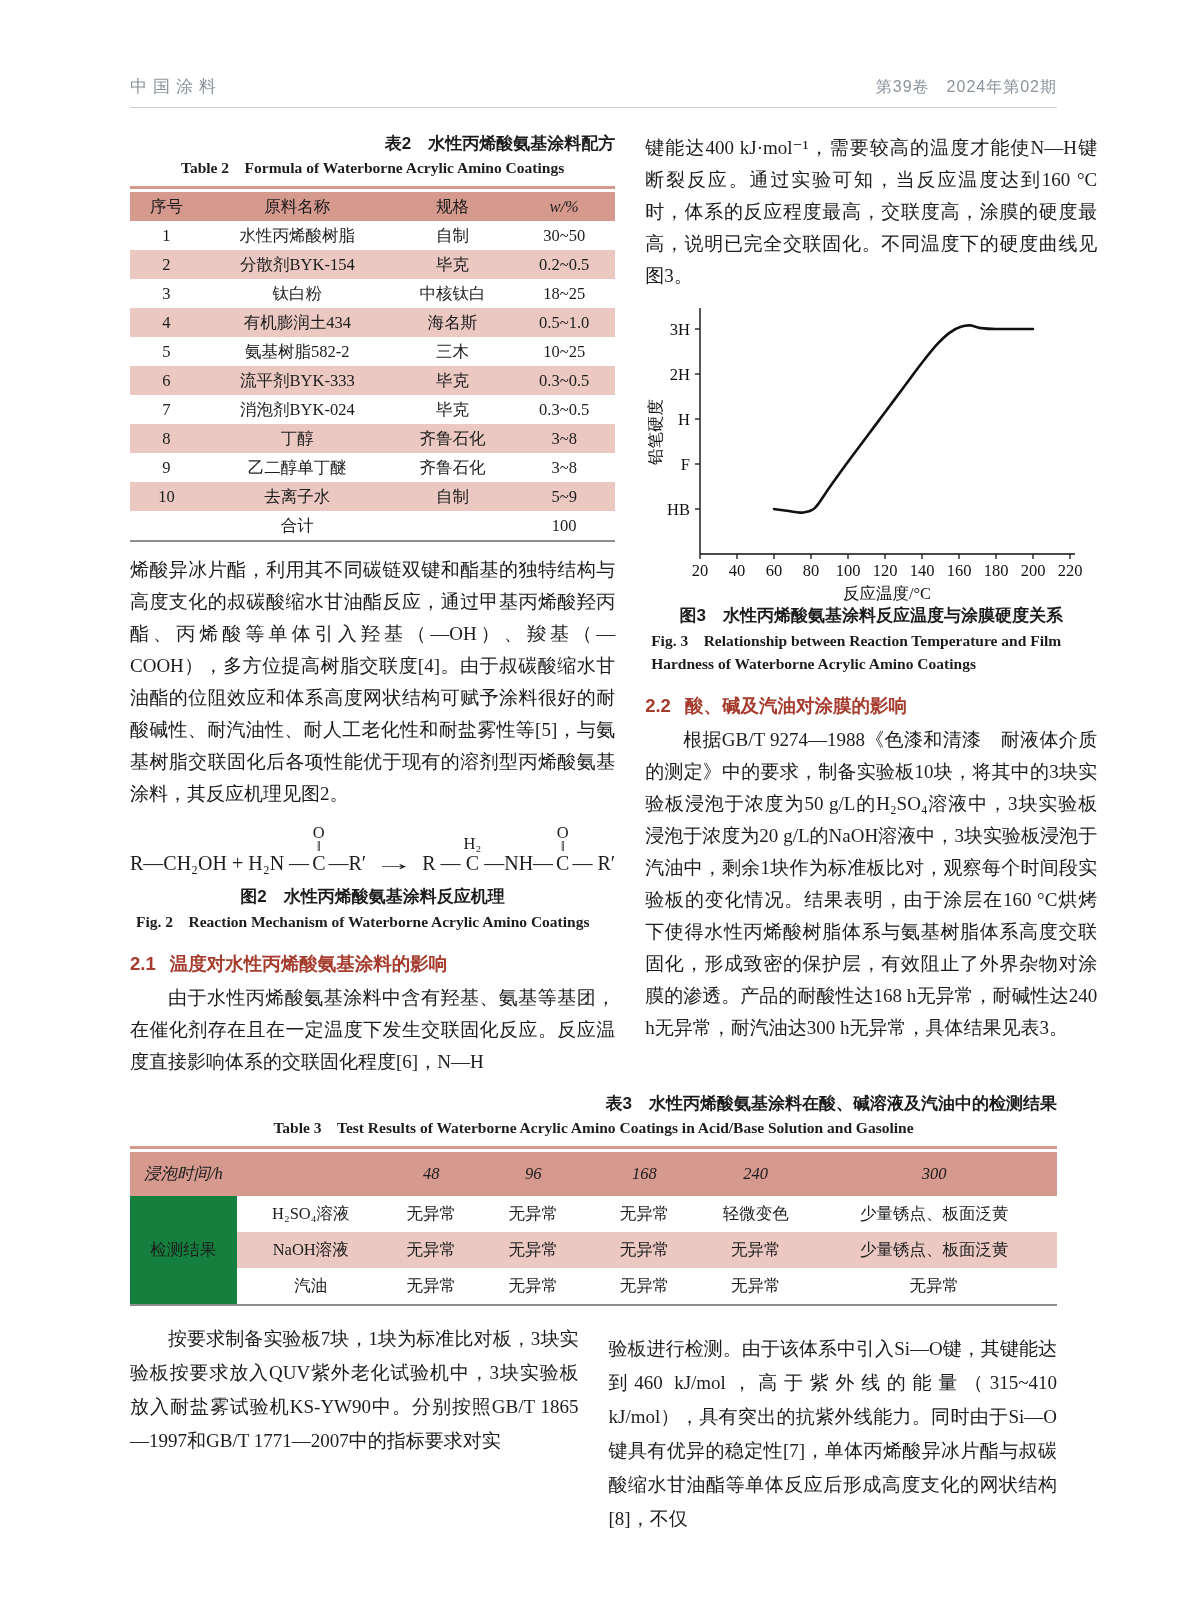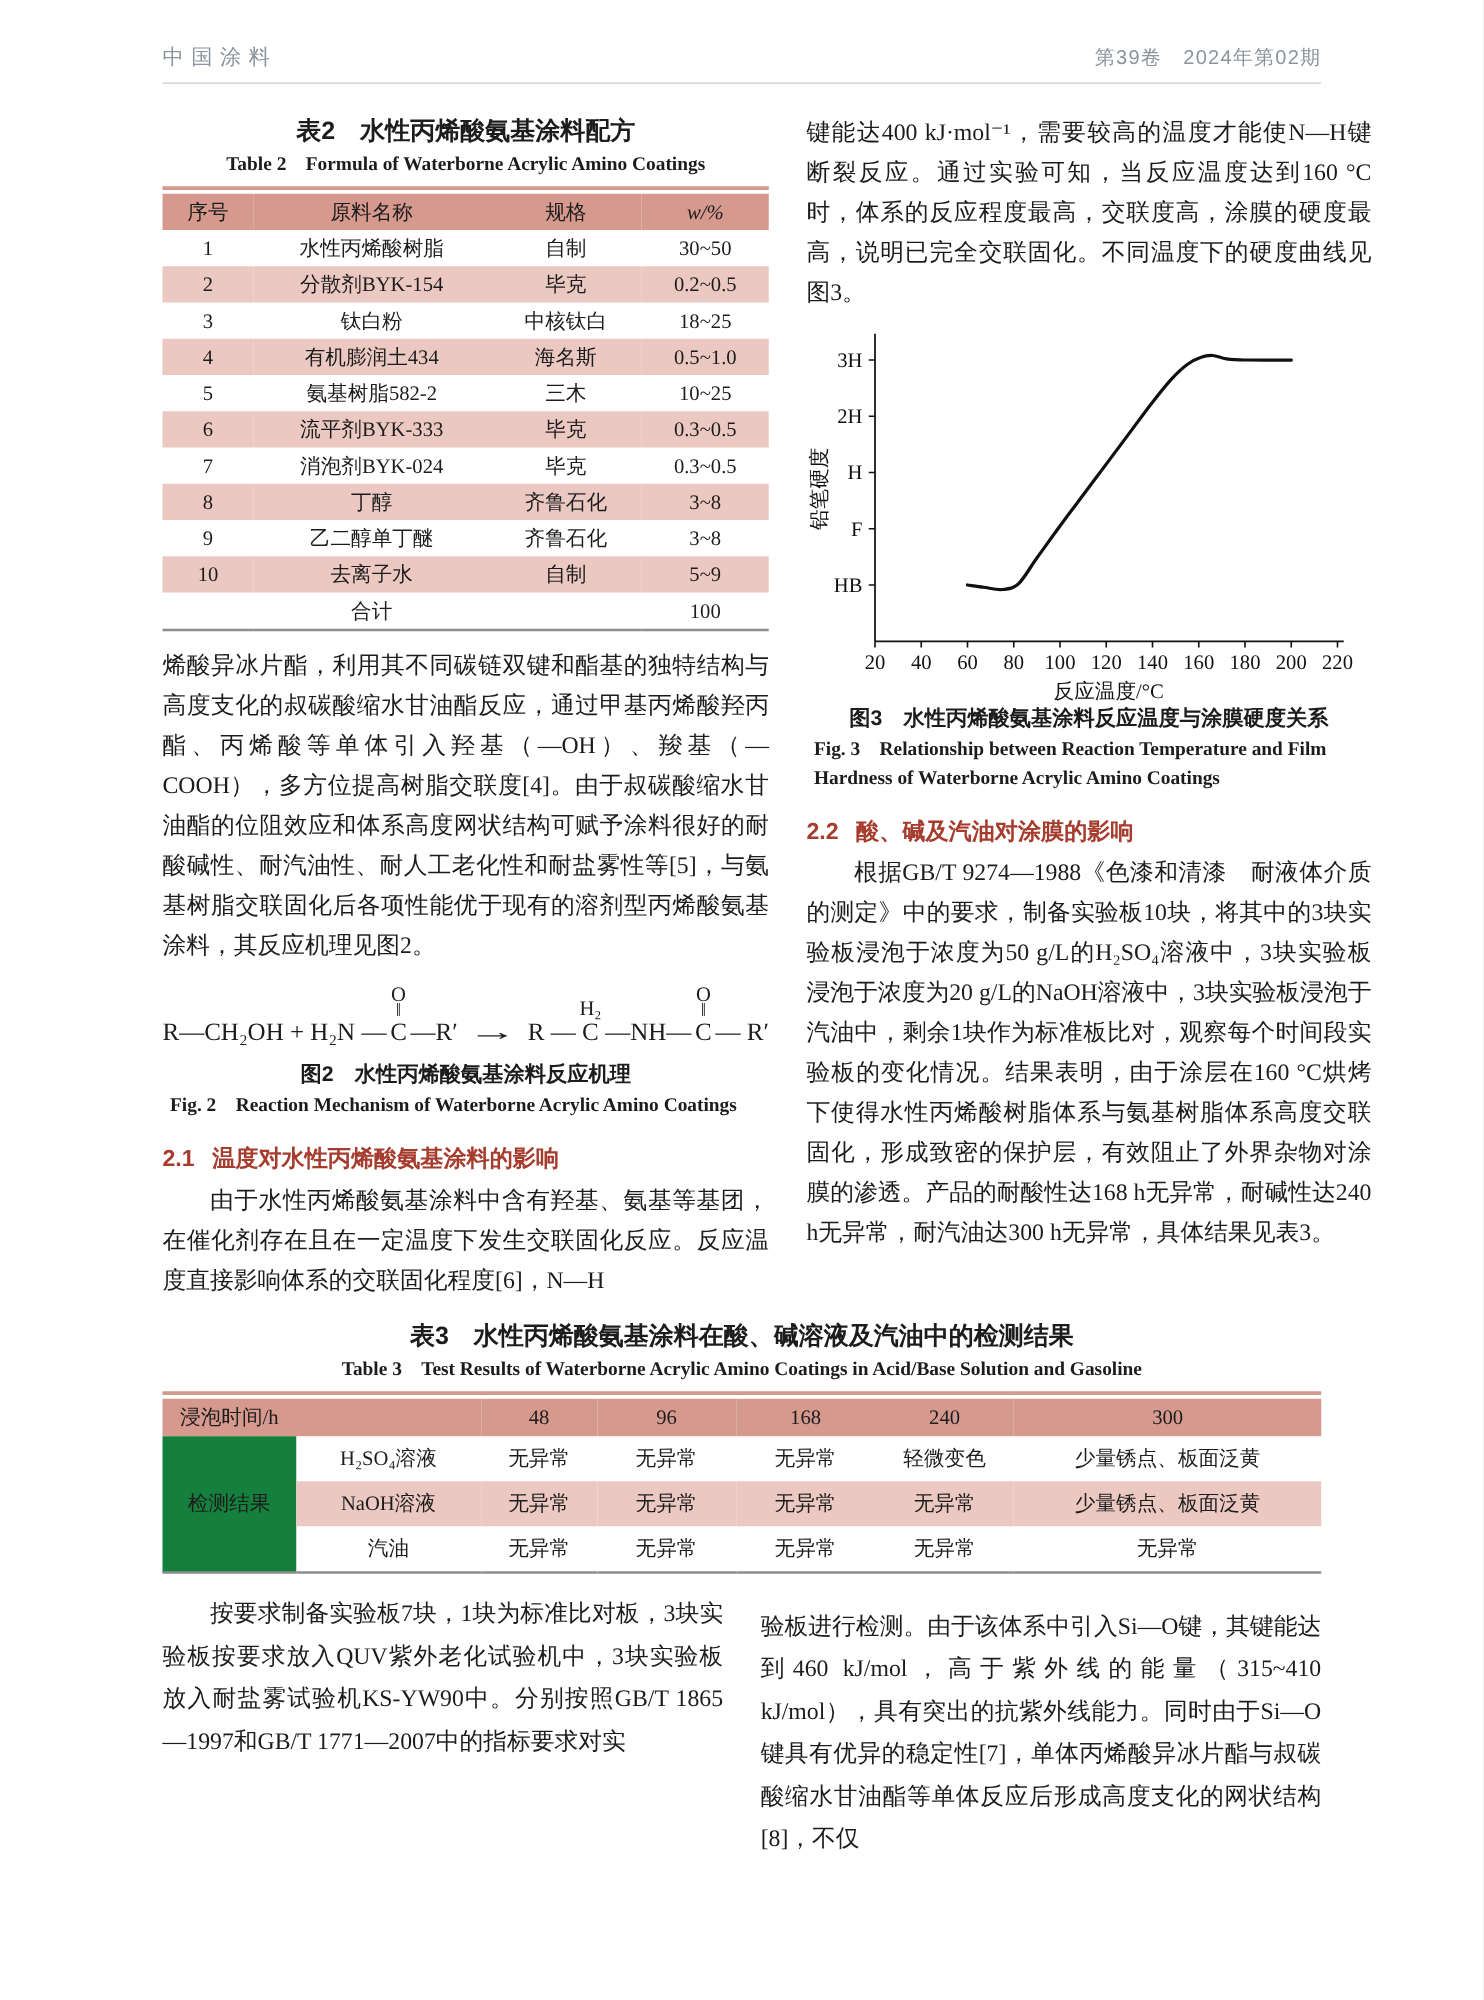--- a/index.html
+++ b/index.html
@@ -1,45 +1,45 @@
 <!DOCTYPE html>
 <html><head>
 <meta charset="utf-8">
 <style>
   html,body{margin:0;padding:0;background:#e8e8e8;}
   .page{
     position:relative;width:1187px;height:1600px;margin:0 auto;background:#ffffff;
-    box-sizing:border-box;padding:34px 130px 0 130px;overflow:hidden;
+    box-sizing:border-box;padding:75px 130px 0 130px;overflow:hidden;
     font-family:"Liberation Serif","DejaVu Serif",serif;color:#1c1c1c;
   }
   
   .pg-header{display:flex;justify-content:space-between;align-items:flex-end;
     border-bottom:1px solid #c9cdd1;padding-bottom:9px;}
   .journal-name{font-size:17px;color:#8b949c;letter-spacing:6px;font-family:"Liberation Sans","DejaVu Sans",sans-serif;}
   .issue-info{font-size:16px;color:#8b949c;letter-spacing:1px;font-family:"Liberation Sans","DejaVu Sans",sans-serif;}
   
   .main-grid{display:grid;grid-template-columns:1fr 1fr;column-gap:30px;margin-top:24px;}
   .para{font-size:19px;line-height:32px;text-align:justify;margin:12px 0 0 0;}
   .ind{text-indent:2em;}
   .sec-head{font-family:"Liberation Sans","DejaVu Sans",sans-serif;font-weight:bold;
     color:#a63c2e;font-size:18.5px;margin:18px 0 6px 0;}
   .sec-head .sec-num{margin-right:14px;}
   
-  .tbl-title-cn{text-align:center;font-weight:bold;font-size:20px;margin:0 0 3px 0;
+  .tbl-title-cn{text-align:right;font-weight:bold;font-size:17px;margin:0 0 3px 0;
     font-family:"Liberation Sans","DejaVu Sans",sans-serif;}
   .tbl-title-en{text-align:center;font-weight:bold;font-size:15.5px;margin:0 0 7px 0;}
   .tbl-topline{height:3px;background:#d5998e;margin-bottom:3px;}
   table.data-tbl{width:100%;border-collapse:collapse;font-size:16.5px;
     border-bottom:2px solid #8d8d8d;table-layout:fixed;}
   table.data-tbl td,table.data-tbl th{padding:0 4px;font-weight:normal;height:29px;text-align:center;vertical-align:middle;}
   tr.hdr{background:#d5998e;}
   tr.pink{background:#ebc8c1;}
   td.name-cell{text-align:left;padding-left:16px;}
   #t3 td,#t3 th{height:36px;}
-  #t3 tr.hdr th{height:30px;}
+  #t3 tr.hdr th{height:44px;font-style:italic;}
   #t3 .lbl-left{text-align:left;padding-left:14px;}
   .t3-wrap{margin-top:14px;}
   
   .fig2{margin-top:14px;text-align:center;}
   .chem-row{display:flex;align-items:flex-end;justify-content:center;font-size:20px;margin:8px 0 10px 0;}
   .chem-row .t{line-height:23px;white-space:pre;}
   .chem-stack{display:inline-flex;flex-direction:column;align-items:center;margin:0 3px;}
   .chem-stack .top{font-size:16.5px;line-height:17px;}
   .chem-stack .bond{font-size:15px;line-height:11px;}
   .chem-stack .base{font-size:20px;line-height:23px;}

